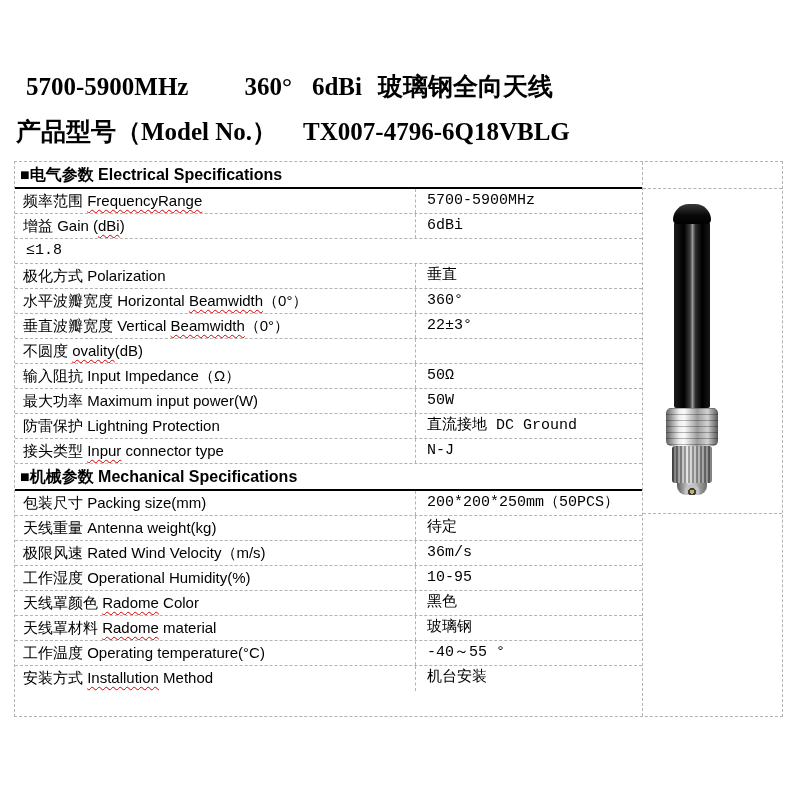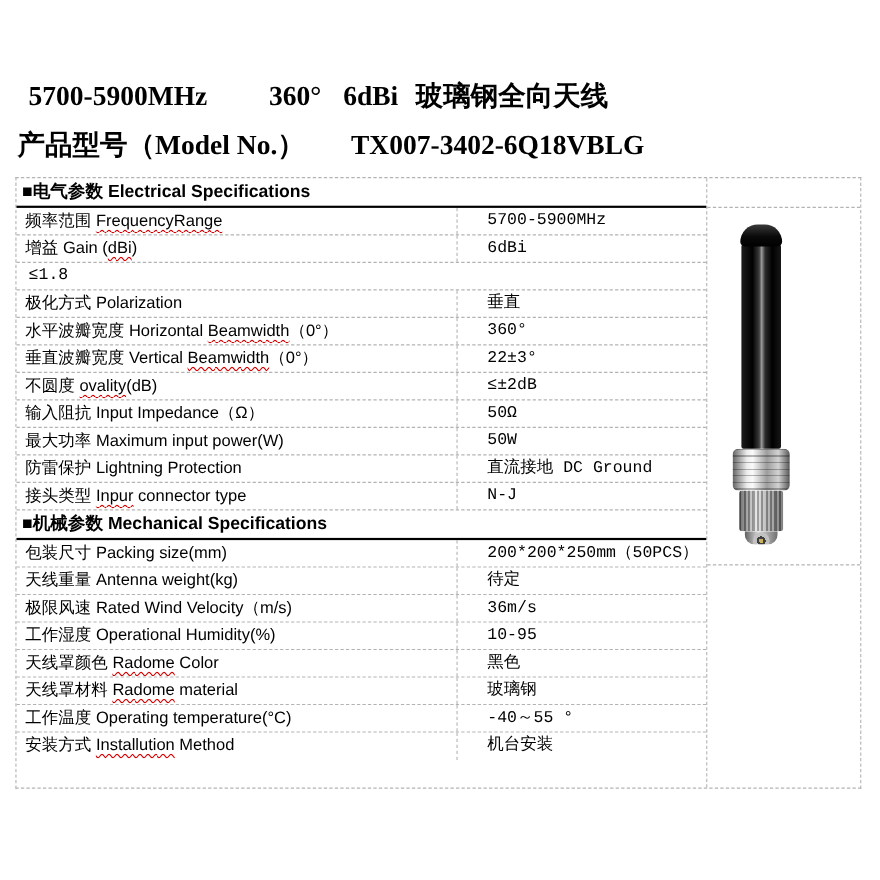--- a/index.html
+++ b/index.html
@@ -12,39 +12,39 @@
     position:absolute;left:26px;top:70px;
     font-family:"Liberation Serif",serif;font-weight:bold;font-size:25px;
     white-space:nowrap;
   }
   .doc-model{
     position:absolute;left:16px;top:115px;
     font-family:"Liberation Serif",serif;font-weight:bold;font-size:25px;
     white-space:nowrap;
   }
   .gap1{margin-right:56px;} .gap2{margin-right:20px;} .gap3{margin-right:16px;}
-  .gapm{margin-right:42px;}
+  .gapm{margin-right:26px;}
   
   .spec-table{
     position:absolute;left:14px;top:161px;width:769px;height:556px;
     border:1px dashed #b3b3b3;box-sizing:border-box;
     display:flex;flex-direction:row;align-items:stretch;
   }
   .left-part{
     width:628px;box-sizing:border-box;border-right:1px dashed #b3b3b3;
     display:flex;flex-direction:column;
   }
   .sec-header{
     height:27px;box-sizing:border-box;border-bottom:2px solid #000;
     font-weight:bold;font-size:16px;line-height:25px;padding-left:5px;
     white-space:nowrap;overflow:hidden;
   }
   .spec-row{
     height:25px;box-sizing:border-box;border-bottom:1px dashed #b3b3b3;
-    display:flex;flex-direction:row;gap:16px;
+    display:flex;flex-direction:row;
   }
   .spec-row:last-child{border-bottom:none;}
   .cell{box-sizing:border-box;white-space:nowrap;overflow:hidden;}
   .lab{
     width:401px;border-right:1px dashed #b3b3b3;padding-left:8px;
     font-size:15px;line-height:23px;
   }
   .val{
     flex:1;padding-left:11px;
     font-family:"Liberation Mono",monospace;font-size:15px;line-height:23px;
@@ -96,21 +96,21 @@
   }
 </style>
 </head>
 <body>
 
 <div class="doc-title">
   <span class="gap1">5700-5900MHz</span><span class="gap2">360°</span><span class="gap3">6dBi</span><span>玻璃钢全向天线</span>
 </div>
 
 <div class="doc-model">
-  <span class="gapm">产品型号（Model No.）</span><span>TX007-3402-6Q18VBLG</span>
+  <span class="gapm">产品型号（Model No.）</span><span>TX007-4796-6Q18VBLG</span>
 </div>
 
 <div class="spec-table">
   <div class="left-part">
 
   <div class="sec-header">■电气参数 Electrical Specifications</div>
       <div class="spec-row">
         <div class="cell lab">频率范围 <span class="sp">FrequencyRange</span></div>
         <div class="cell val">5700-5900MHz</div>
       </div>
@@ -128,21 +128,20 @@
       <div class="spec-row">
         <div class="cell lab">水平波瓣宽度 Horizontal  <span class="sp">Beamwidth</span>（0°）</div>
         <div class="cell val">360°</div>
       </div>
       <div class="spec-row">
         <div class="cell lab">垂直波瓣宽度 Vertical  <span class="sp">Beamwidth</span>（0°）</div>
         <div class="cell val">22±3°</div>
       </div>
       <div class="spec-row">
         <div class="cell lab">不圆度 <span class="sp">ovality</span>(dB)</div>
-        <div class="cell val">≤±2dB</div>
       </div>
       <div class="spec-row">
         <div class="cell lab">输入阻抗 Input  Impedance（Ω）</div>
         <div class="cell val">50Ω</div>
       </div>
       <div class="spec-row">
         <div class="cell lab">最大功率 Maximum  input  power(W)</div>
         <div class="cell val">50W</div>
       </div>
       <div class="spec-row">

